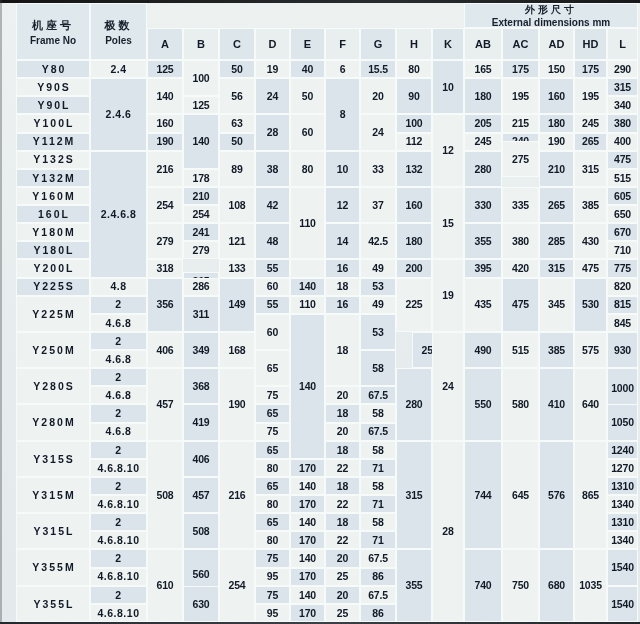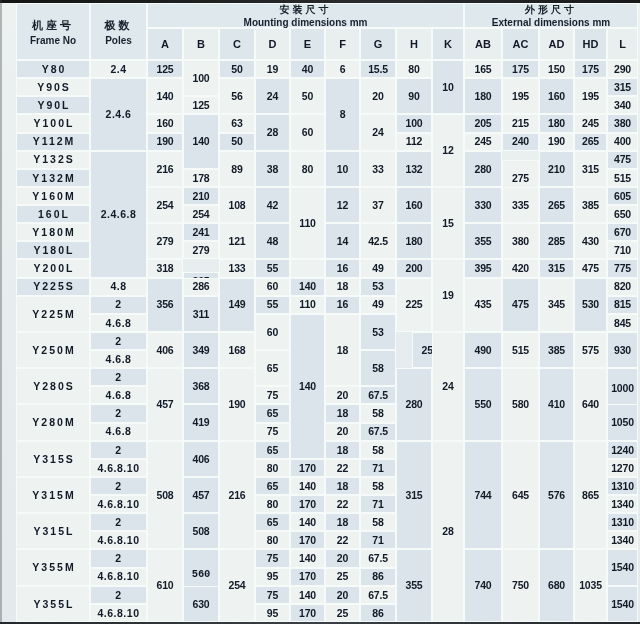--- a/index.html
+++ b/index.html
@@ -44,24 +44,20 @@
 
   <div class="hdr" style="left:16px;top:3px;width:74px;height:57px;">
     <span class="zh">机座号</span>
     <span class="en">Frame No</span>
   </div>
   <div class="hdr" style="left:90px;top:3px;width:57px;height:57px;">
     <span class="zh">极数</span>
     <span class="en">Poles</span>
   </div>
 
-  <div class="hdr" style="left:147px;top:3px;width:317px;height:25px;">
-    <span class="zh" style="font-size:10px;">安装尺寸</span>
-    <span class="en" style="margin-top:0;">Mounting dimensions  mm</span>
-  </div>
   <div class="hdr" style="left:464px;top:3px;width:174px;height:25px;">
     <span class="zh" style="font-size:10px;">外形尺寸</span>
     <span class="en" style="margin-top:0;">External dimensions  mm</span>
   </div>
 
   <div id="table-body">
       <div class="cell letter tone-a" style="left: 147px; top: 28px; width: 36px; height: 32px; background: rgb(221, 230, 235);">A</div>
       <div class="cell letter tone-b" style="left: 183px; top: 28px; width: 36px; height: 32px; background: rgb(233, 239, 239);">B</div>
       <div class="cell letter tone-a" style="left: 219px; top: 28px; width: 36px; height: 32px; background: rgb(221, 230, 235);">C</div>
       <div class="cell letter tone-b" style="left: 255px; top: 28px; width: 35px; height: 32px; background: rgb(233, 239, 239);">D</div>
@@ -142,21 +138,21 @@
       <div class="cell tone-b" style="left: 183px; top: 241.29px; width: 36px; height: 18.13px;">279</div>
       <div class="cell tone-a" style="left: 183px; top: 259.42px; width: 36px; height: 18.13px; margin-top: 13px;">305</div>
       <div class="cell tone-b" style="left: 183px; top: 277.55px; width: 36px; height: 18.13px;">286</div>
       <div class="cell tone-a" style="left: 183px; top: 295.68px; width: 36px; height: 36.26px;">311</div>
       <div class="cell tone-a" style="left: 183px; top: 331.94px; width: 36px; height: 36.26px;">349</div>
       <div class="cell tone-a" style="left: 183px; top: 368.19px; width: 36px; height: 36.26px;">368</div>
       <div class="cell tone-a" style="left: 183px; top: 404.45px; width: 36px; height: 36.26px;">419</div>
       <div class="cell tone-a" style="left: 183px; top: 440.71px; width: 36px; height: 36.26px;">406</div>
       <div class="cell tone-a" style="left: 183px; top: 476.97px; width: 36px; height: 36.26px;">457</div>
       <div class="cell tone-a" style="left: 183px; top: 513.23px; width: 36px; height: 36.26px;">508</div>
-      <div class="cell tone-a" style="left: 183px; top: 549.48px; width: 36px; height: 49px; font-family: Liberation Mono, monospace;">560</div>
+      <div class="cell tone-a" style="left: 183px; top: 549.48px; width: 36px; height: 49px;">560</div>
       <div class="cell tone-a" style="left: 183px; top: 585.74px; width: 36px; height: 36.26px;">630</div>
       <div class="cell tone-a" style="left: 219px; top: 60px; width: 36px; height: 18.13px;">50</div>
       <div class="cell tone-b" style="left: 219px; top: 78.13px; width: 36px; height: 36.26px;">56</div>
       <div class="cell tone-b" style="left: 219px; top: 114.39px; width: 36px; height: 18.13px;">63</div>
       <div class="cell tone-a" style="left: 219px; top: 132.52px; width: 36px; height: 18.13px;">50</div>
       <div class="cell tone-b" style="left: 219px; top: 150.65px; width: 36px; height: 36.26px;">89</div>
       <div class="cell tone-b" style="left: 219px; top: 186.9px; width: 36px; height: 36.26px;">108</div>
       <div class="cell tone-b" style="left: 219px; top: 223.16px; width: 36px; height: 36.26px;">121</div>
       <div class="cell tone-b" style="left: 219px; top: 259.42px; width: 36px; height: 18.13px;">133</div>
       <div class="cell tone-a" style="left: 219px; top: 277.55px; width: 36px; height: 54.39px;">149</div>
@@ -281,21 +277,21 @@
       <div class="cell tone-a" style="left: 464px; top: 259.42px; width: 38px; height: 18.13px;">395</div>
       <div class="cell tone-b" style="left: 464px; top: 277.55px; width: 38px; height: 54.39px;">435</div>
       <div class="cell tone-a" style="left: 464px; top: 331.94px; width: 38px; height: 36.26px;">490</div>
       <div class="cell tone-a" style="left: 464px; top: 368.19px; width: 38px; height: 72.52px;">550</div>
       <div class="cell tone-a" style="left: 464px; top: 440.71px; width: 38px; height: 108.77px;">744</div>
       <div class="cell tone-a" style="left: 464px; top: 549.48px; width: 38px; height: 72.52px;">740</div>
       <div class="cell tone-a" style="left: 502px; top: 60px; width: 37px; height: 18.13px;">175</div>
       <div class="cell tone-b" style="left: 502px; top: 78.13px; width: 37px; height: 36.26px;">195</div>
       <div class="cell tone-b" style="left: 502px; top: 114.39px; width: 37px; height: 18.13px;">215</div>
       <div class="cell tone-a" style="left: 502px; top: 132.52px; width: 37px; height: 18.13px;">240</div>
-      <div class="cell tone-b" style="left: 502px; top: 160px; width: 37px; height: 36.26px;">275</div>
+      <div class="cell tone-b" style="left: 502px; top: 141px; width: 37px; height: 36.26px;">275</div>
       <div class="cell tone-b" style="left: 502px; top: 186.9px; width: 37px; height: 36.26px;">335</div>
       <div class="cell tone-b" style="left: 502px; top: 223.16px; width: 37px; height: 36.26px;">380</div>
       <div class="cell tone-b" style="left: 502px; top: 259.42px; width: 37px; height: 18.13px;">420</div>
       <div class="cell tone-a" style="left: 502px; top: 277.55px; width: 37px; height: 54.39px;">475</div>
       <div class="cell tone-b" style="left: 502px; top: 331.94px; width: 37px; height: 36.26px;">515</div>
       <div class="cell tone-b" style="left: 502px; top: 368.19px; width: 37px; height: 72.52px;">580</div>
       <div class="cell tone-b" style="left: 502px; top: 440.71px; width: 37px; height: 108.77px;">645</div>
       <div class="cell tone-b" style="left: 502px; top: 549.48px; width: 37px; height: 72.52px;">750</div>
       <div class="cell tone-b" style="left: 539px; top: 60px; width: 35px; height: 18.13px;">150</div>
       <div class="cell tone-a" style="left: 539px; top: 78.13px; width: 35px; height: 36.26px;">160</div>

